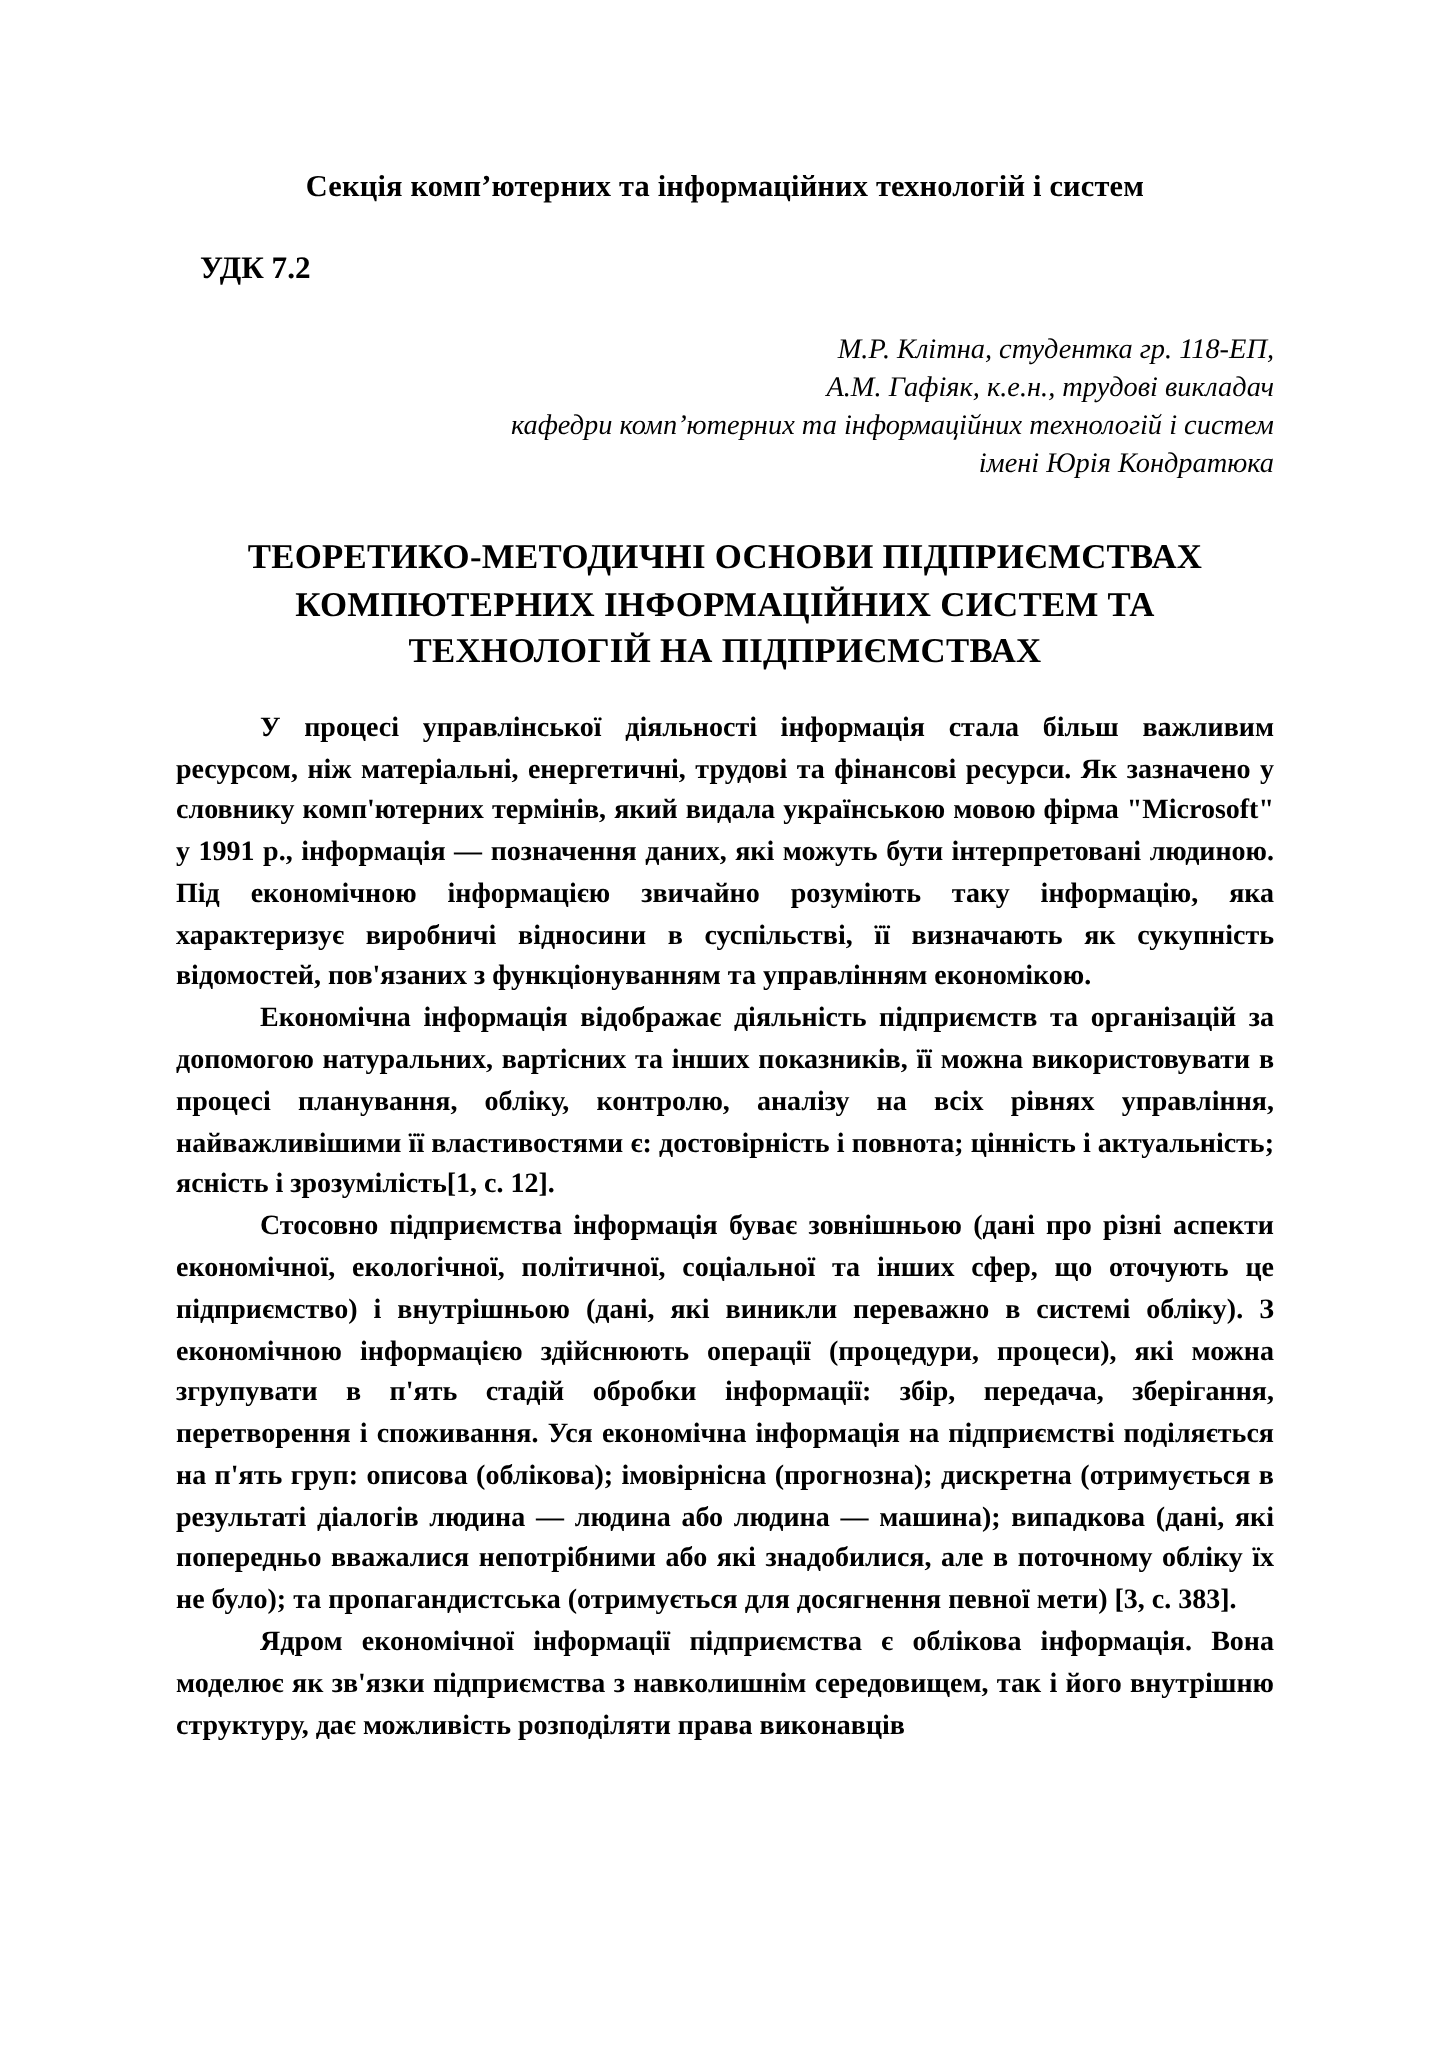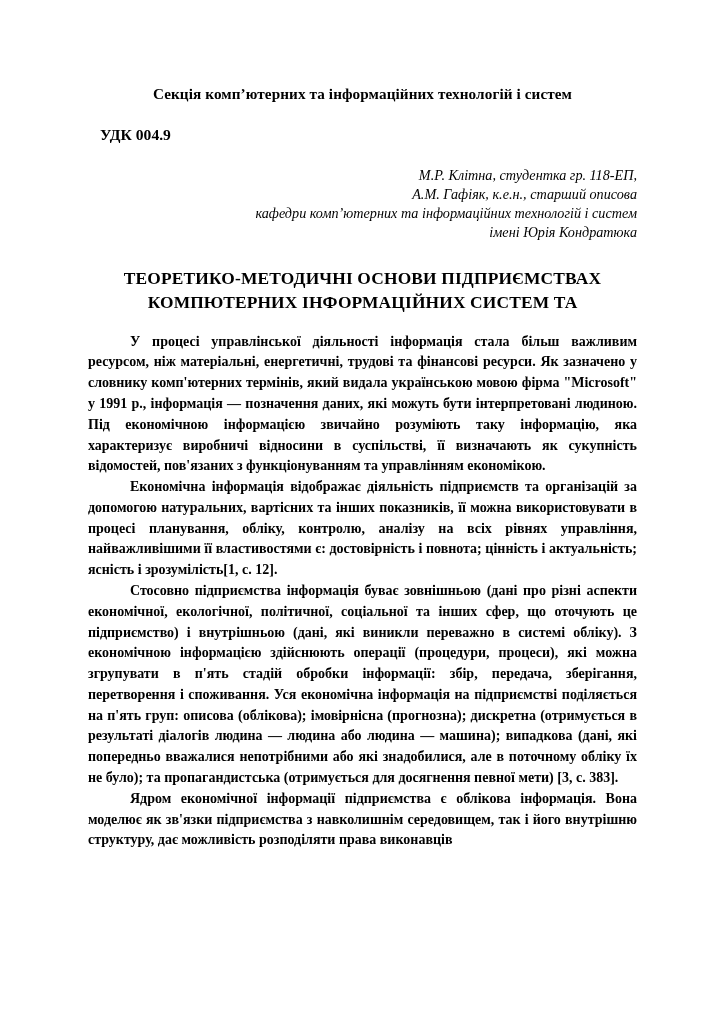--- a/index.html
+++ b/index.html
@@ -96,32 +96,33 @@
   }
 </style>
 </head>
 <body>
 
 <div class="page">
   <div class="content">
 
     <div class="running-head">Секція комп’ютерних та інформаційних технологій і систем</div>
 
-    <div class="udc">УДК 004.9</div>
+    <div class="udc">УДК 7.2</div>
 
     <div class="authors">
       <span class="author-line">М.Р. Клітна, студентка гр. 118-ЕП,</span>
-      <span class="author-line">А.М. Гафіяк, к.е.н., старший описова</span>
+      <span class="author-line">А.М. Гафіяк, к.е.н., трудові викладач</span>
       <span class="author-line">кафедри комп’ютерних та інформаційних технологій і систем</span>
       <span class="author-line">імені Юрія Кондратюка</span>
     </div>
 
     <h1 class="doc-title">
       <span class="title-line">ТЕОРЕТИКО-МЕТОДИЧНІ ОСНОВИ ПІДПРИЄМСТВАХ</span>
       <span class="title-line">КОМПЮТЕРНИХ ІНФОРМАЦІЙНИХ СИСТЕМ ТА</span>
+      <span class="title-line">ТЕХНОЛОГІЙ НА ПІДПРИЄМСТВАХ</span>
     </h1>
 
     <div class="body-copy">
       <p>У процесі управлінської діяльності інформація стала більш важливим ресурсом, ніж матеріальні, енергетичні, трудові та фінансові ресурси. Як зазначено у словнику комп'ютерних термінів, який видала українською мовою фірма "Microsoft" у 1991 р., інформація — позначення даних, які можуть бути інтерпретовані людиною. Під економічною інформацією звичайно розуміють таку інформацію, яка характеризує виробничі відносини в суспільстві, її визначають як сукупність відомостей, пов'язаних з функціонуванням та управлінням економікою.</p>
       <p>Економічна інформація відображає діяльність підприємств та організацій за допомогою натуральних, вартісних та інших показників, її можна використовувати в процесі планування, обліку, контролю, аналізу на всіх рівнях управління, найважливішими її властивостями є: достовірність і повнота; цінність і актуальність; ясність і зрозумілість[1, с. 12].</p>
       <p>Стосовно підприємства інформація буває зовнішньою (дані про різні аспекти економічної, екологічної, політичної, соціальної та інших сфер, що оточують це підприємство) і внутрішньою (дані, які виникли переважно в системі обліку). З економічною інформацією здійснюють операції (процедури, процеси), які можна згрупувати в п'ять стадій обробки інформації: збір, передача, зберігання, перетворення і споживання. Уся економічна інформація на підприємстві поділяється на п'ять груп: описова (облікова); імовірнісна (прогнозна); дискретна (отримується в результаті діалогів людина — людина або людина — машина); випадкова (дані, які попередньо вважалися непотрібними або які знадобилися, але в поточному обліку їх не було); та пропагандистська (отримується для досягнення певної мети) [3, с. 383].</p>
       <p>Ядром економічної інформації підприємства є облікова інформація. Вона моделює як зв'язки підприємства з навколишнім середовищем, так і його внутрішню структуру, дає можливість розподіляти права виконавців</p>
     </div>
 
   </div>

